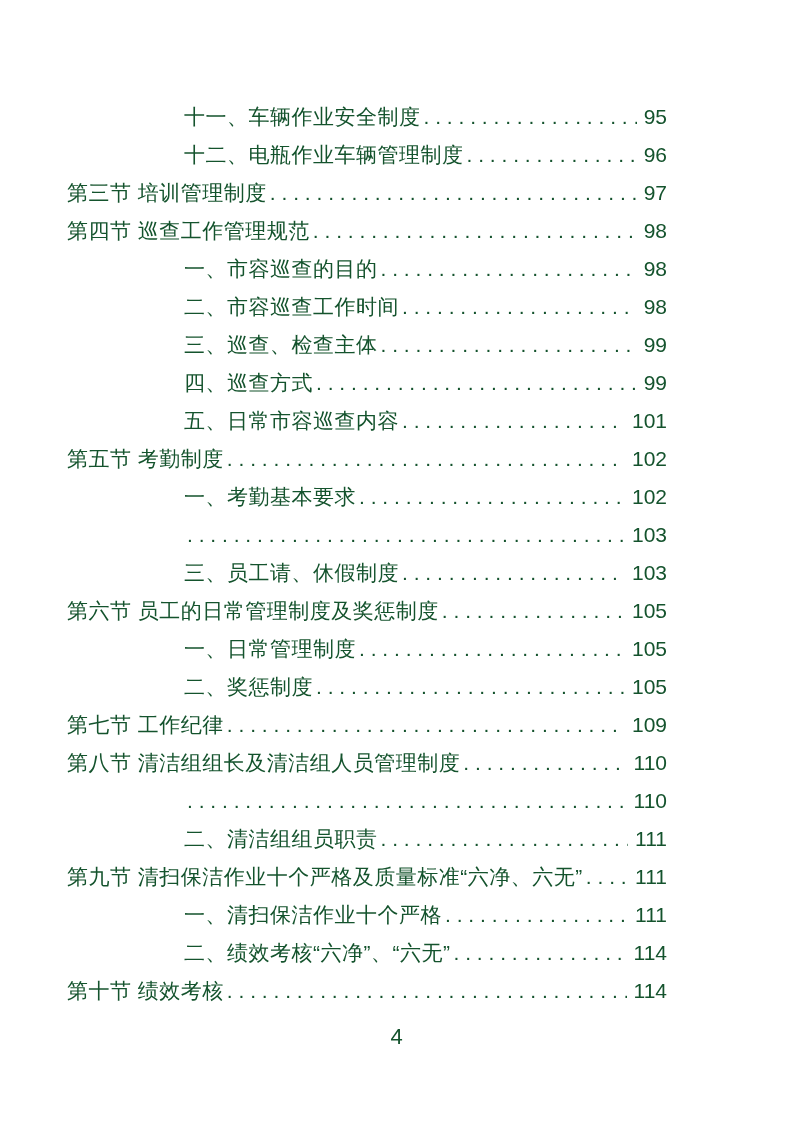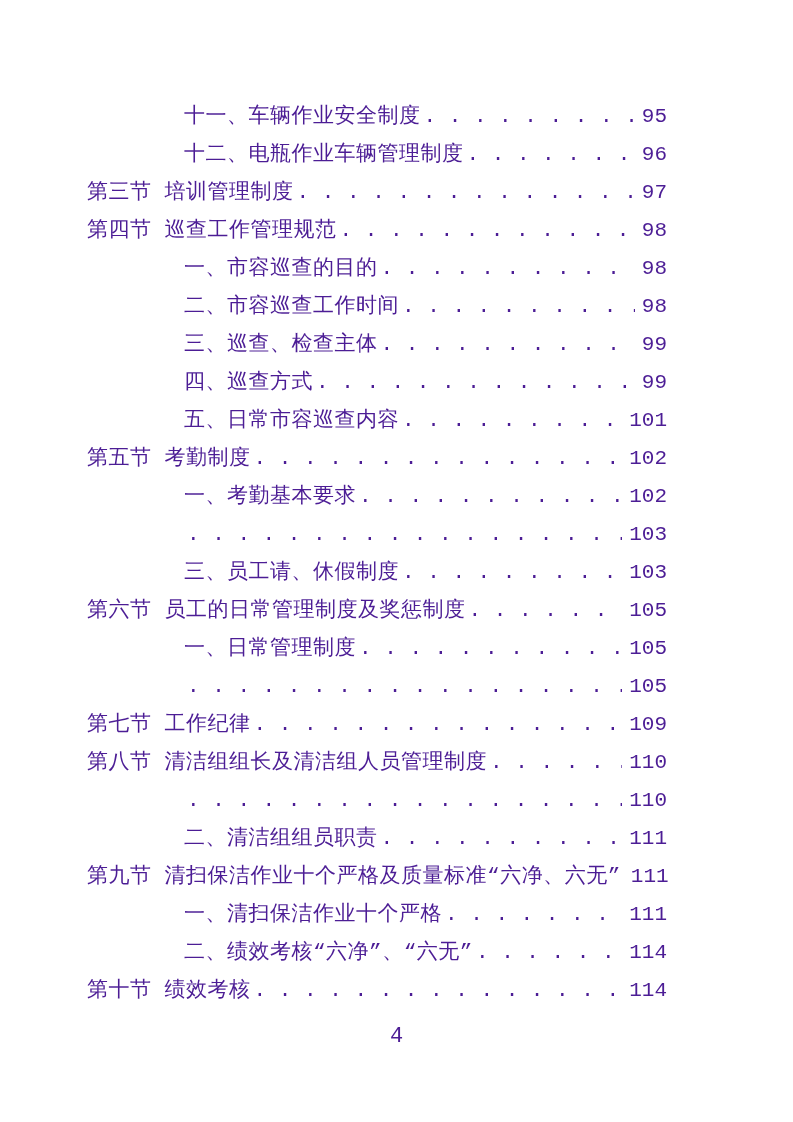--- a/index.html
+++ b/index.html
@@ -6,37 +6,37 @@
     margin: 0;
     padding: 0;
     background: #ffffff;
   }
   .page {
     position: relative;
     width: 793px;
     height: 1122px;
     background: #ffffff;
     overflow: hidden;
-    font-family: Liberation Mono, monospace;
-    color: #4c1d95;
+    font-family: Liberation Sans, sans-serif;
+    color: #14532d;
   }
   .toc {
     position: absolute;
     top: 98px;
     left: 0;
     width: 667px;
   }
   .toc-row {
     display: flex;
     align-items: baseline;
     height: 38px;
     line-height: 38px;
     font-size: 21px;
   }
-  .toc-row.section { padding-left: 87px; }
+  .toc-row.section { padding-left: 67px; }
   .toc-row.sub     { padding-left: 184px; }
   .toc-text {
     white-space: nowrap;
     letter-spacing: 0.5px;
   }
   .toc-leader {
     flex: 1;
     min-width: 0;
     overflow: hidden;
     white-space: nowrap;
@@ -132,20 +132,21 @@
     <span class="toc-text">第六节 员工的日常管理制度及奖惩制度</span>
     <span class="toc-leader"></span>
     <span class="toc-page">105</span>
   </div>
       <div class="toc-row sub">
     <span class="toc-text">一、日常管理制度</span>
     <span class="toc-leader"></span>
     <span class="toc-page">105</span>
   </div>
       <div class="toc-row sub">
+    <span class="toc-text">二、奖惩制度</span>
     <span class="toc-leader"></span>
     <span class="toc-page">105</span>
   </div>
       <div class="toc-row section">
     <span class="toc-text">第七节 工作纪律</span>
     <span class="toc-leader"></span>
     <span class="toc-page">109</span>
   </div>
       <div class="toc-row section">
     <span class="toc-text">第八节 清洁组组长及清洁组人员管理制度</span>

